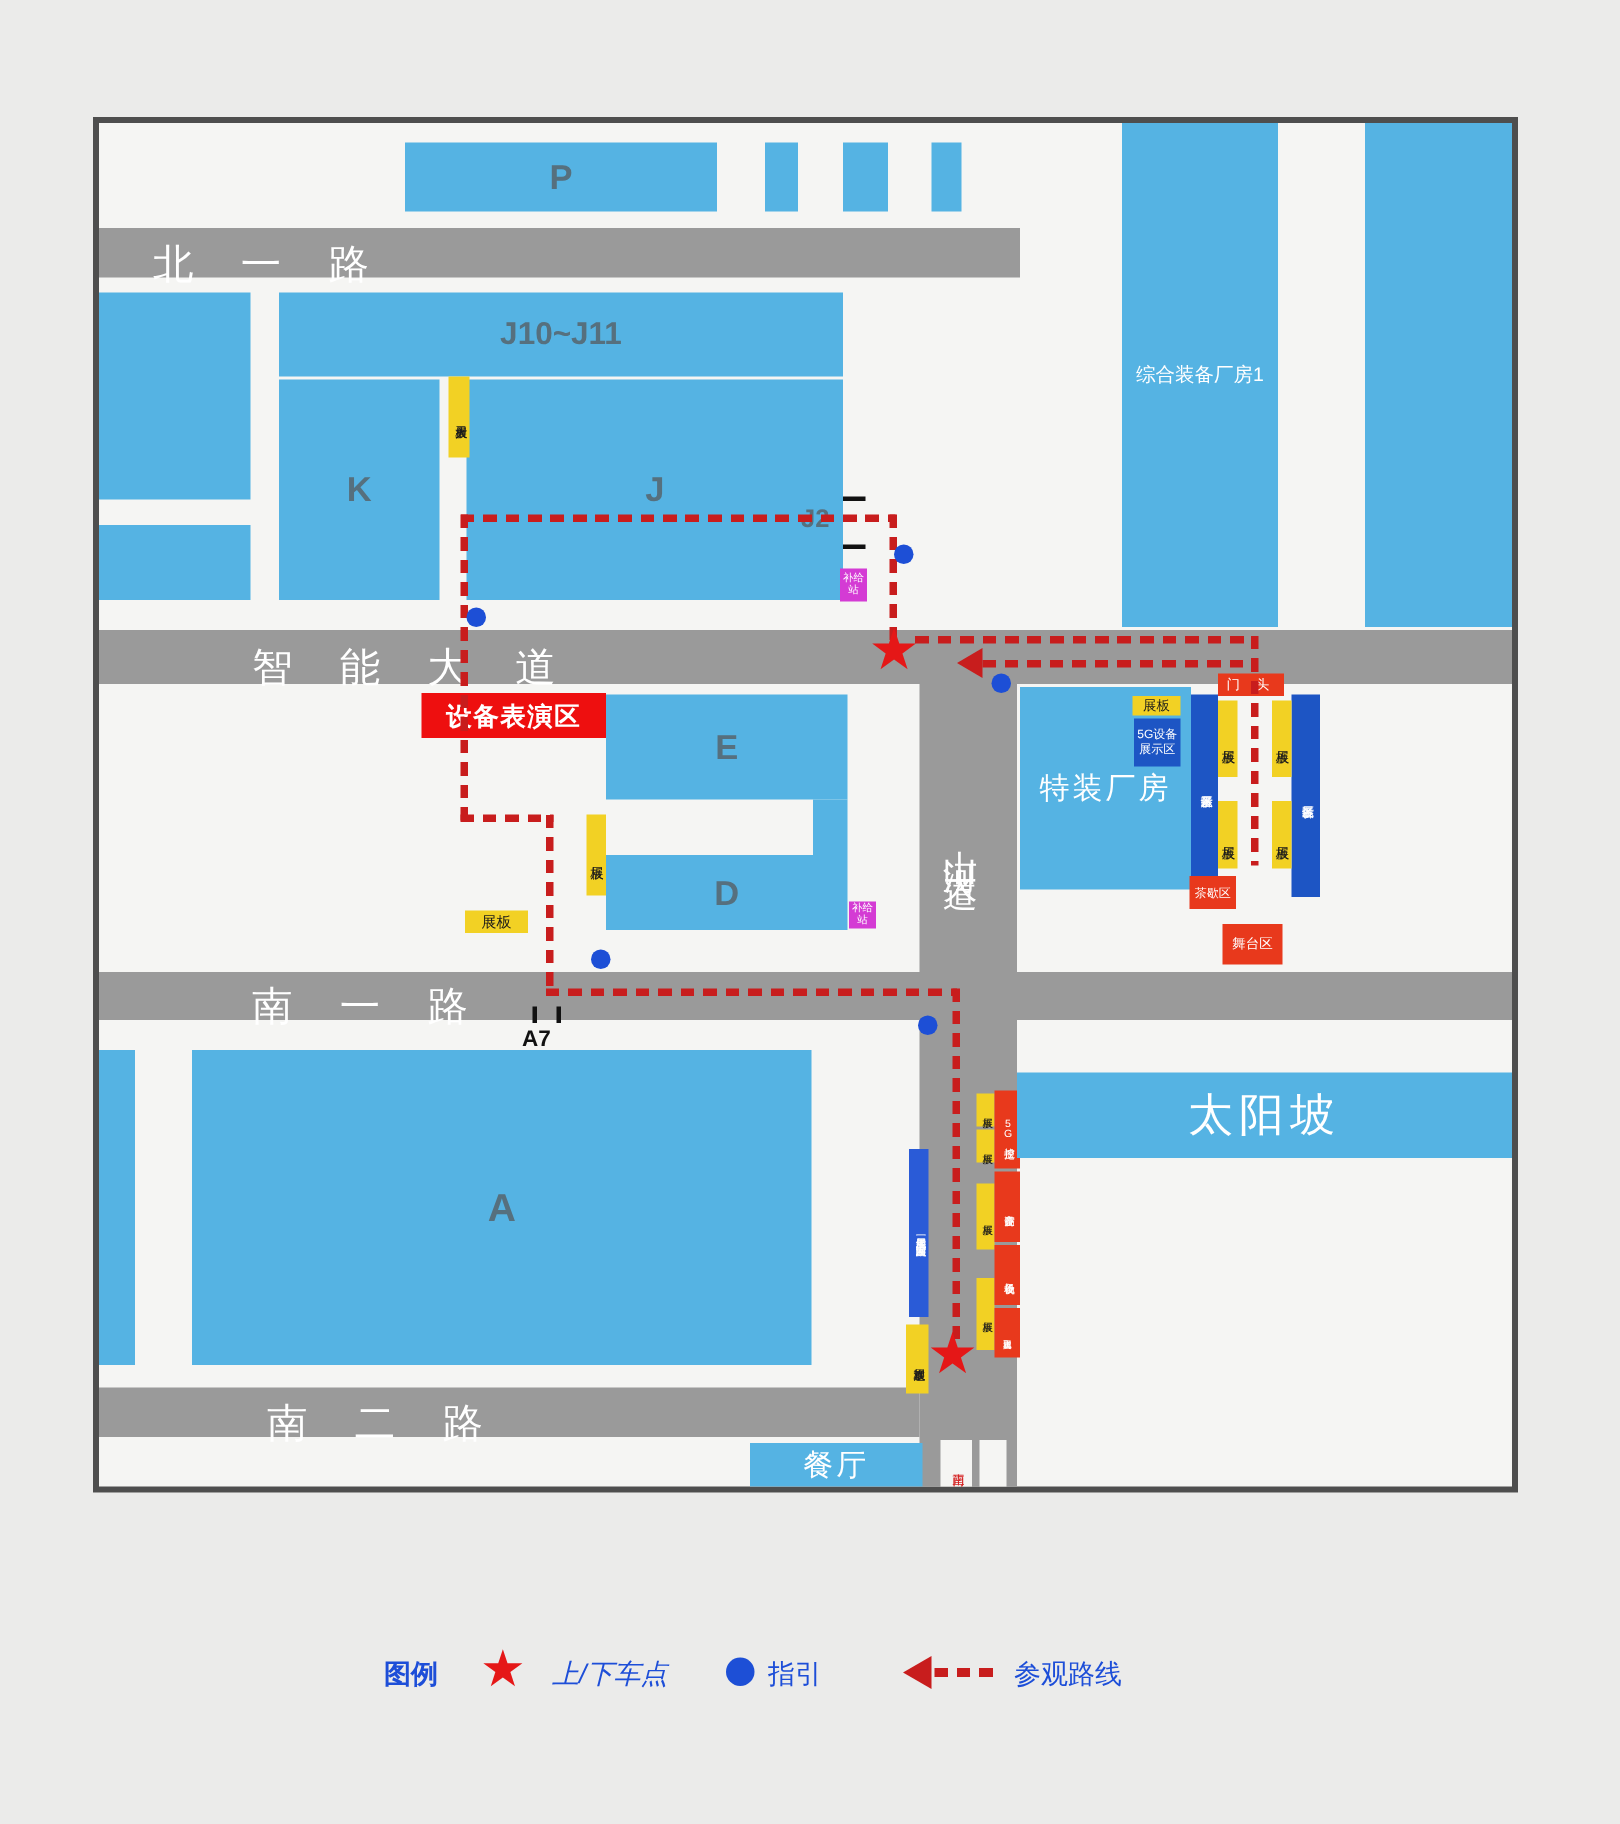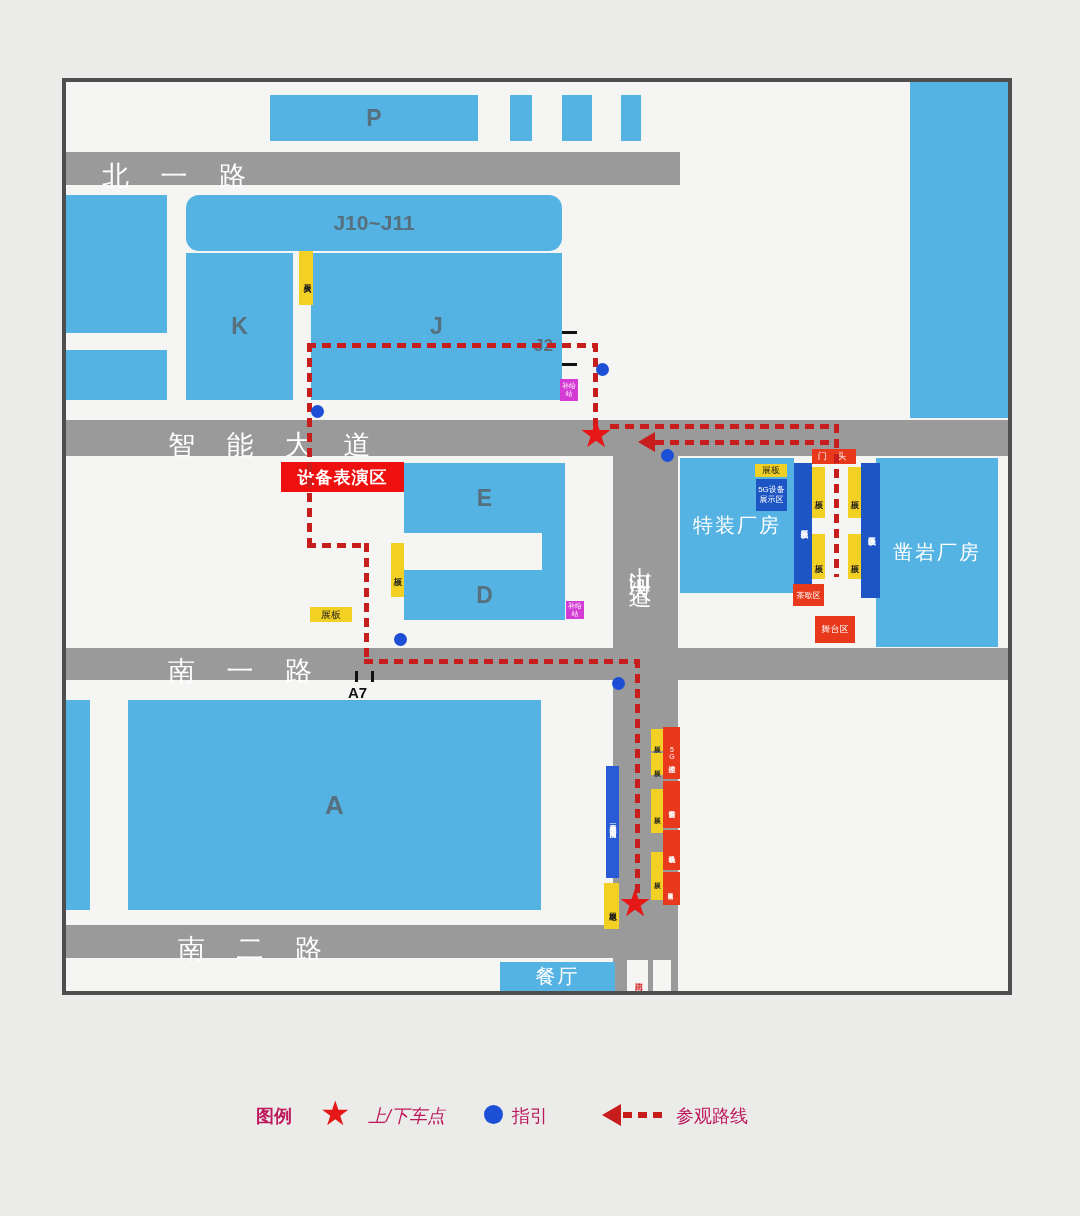--- a/index.html
+++ b/index.html
@@ -18,21 +18,21 @@
   .yellow{background:#f2d124;color:#1b1b1b;display:flex;align-items:center;justify-content:center;}
   .dblue{background:#1d55c4;color:#fff;display:flex;align-items:center;justify-content:center;}
   .redzone{background:#e8391c;color:#fff;display:flex;align-items:center;justify-content:center;}
   .magenta{background:#d43bd4;color:#fff;display:flex;align-items:center;justify-content:center;text-align:center;line-height:1.1;}
   .dash-h{height:5px;background:repeating-linear-gradient(to right,#c81d1d 0 9px,transparent 9px 15px);}
   .dash-v{width:5px;background:repeating-linear-gradient(to bottom,#c81d1d 0 9px,transparent 9px 15px);}
   .star{color:#e51717;font-size:38px;line-height:1;}
   .dot{width:13px;height:13px;border-radius:50%;background:#1d4fd6;}
   .tick{background:#111;}
   .arrow-left{width:0;height:0;border-top:10px solid transparent;border-bottom:10px solid transparent;border-right:17px solid #c81d1d;}
-  .legend-text{font-size:18px;color:#be185d;white-space:nowrap;}
+  .legend-text{font-size:18px;color:#1d4ed8;white-space:nowrap;}
 </style>
 </head>
 <body>
 
 <div class="page">
 
   <div class="abs map-frame"></div>
 
   <div class="abs road" style="left:66px;top:152px;width:614px;height:33px;"></div>
   <div class="abs road" style="left:66px;top:420px;width:942px;height:36px;"></div>
@@ -46,26 +46,29 @@
   <div class="abs road-label" style="left:168px;top:653px;">南 一 路</div>
   <div class="abs road-label" style="left:178px;top:931px;">南 二 路</div>
 
   <div class="abs bld" style="left:270px;top:95px;width:208px;height:46px;">
     <span class="bld-letter">P</span>
   </div>
   <div class="abs bld" style="left:510px;top:95px;width:22px;height:46px;"></div>
   <div class="abs bld" style="left:562px;top:95px;width:30px;height:46px;"></div>
   <div class="abs bld" style="left:621px;top:95px;width:20px;height:46px;"></div>
 
+  <div class="abs bld" style="left:748px;top:82px;width:104px;height:336px;">
+    <span class="bld-cn-xs">综合装备厂房1</span>
+  </div>
   <div class="abs bld" style="left:910px;top:82px;width:98px;height:336px;"></div>
 
   <div class="abs bld" style="left:66px;top:195px;width:101px;height:138px;"></div>
   <div class="abs bld" style="left:66px;top:350px;width:101px;height:50px;"></div>
 
-  <div class="abs bld" style="left:186px;top:195px;width:376px;height:56px;border-radius:13px;">
+  <div class="abs bld" style="left:186px;top:195px;width:376px;height:56px;">
     <span class="bld-letter" style="font-size:21px;">J10~J11</span>
   </div>
   <div class="abs bld" style="left:186px;top:253px;width:107px;height:147px;">
     <span class="bld-letter">K</span>
   </div>
   <div class="abs bld" style="left:311px;top:253px;width:251px;height:147px;">
     <span class="bld-letter">J</span>
   </div>
   <div class="abs bld-letter" style="left:534px;top:336px;font-size:17px;">J2</div>
   <div class="abs yellow vtext" style="left:299px;top:251px;width:14px;height:54px;font-size:8px;">习大大展板</div>
@@ -80,23 +83,20 @@
   <div class="abs bld" style="left:542px;top:533px;width:23px;height:37px;"></div>
   <div class="abs bld" style="left:404px;top:570px;width:161px;height:50px;">
     <span class="bld-letter">D</span>
   </div>
   <div class="abs yellow vtext" style="left:391px;top:543px;width:13px;height:54px;font-size:9px;">展板</div>
   <div class="abs yellow" style="left:310px;top:607px;width:42px;height:15px;font-size:10px;">展板</div>
   <div class="abs magenta" style="left:566px;top:601px;width:18px;height:18px;font-size:7px;">补给站</div>
 
   <div class="abs bld" style="left:680px;top:458px;width:114px;height:135px;">
     <span class="bld-cn-sm">特装厂房</span>
-  </div>
-  <div class="abs bld" style="left:876px;top:458px;width:122px;height:189px;">
-    <span class="bld-cn-sm">凿岩厂房</span>
   </div>
   <div class="abs redzone" style="left:812px;top:449px;width:44px;height:15px;font-size:9px;letter-spacing:4px;text-align:right;">门 头</div>
   <div class="abs yellow" style="left:755px;top:464px;width:32px;height:13px;font-size:9px;">展板</div>
   <div class="abs dblue" style="left:756px;top:479px;width:31px;height:32px;font-size:8px;text-align:center;line-height:1.2;">5G设备展示区</div>
   <div class="abs dblue vtext" style="left:794px;top:463px;width:18px;height:121px;font-size:8px;">设备展示区</div>
   <div class="abs dblue vtext" style="left:861px;top:463px;width:19px;height:135px;font-size:8px;">设备展示区</div>
   <div class="abs yellow vtext" style="left:812px;top:467px;width:13px;height:51px;font-size:9px;">展板</div>
   <div class="abs yellow vtext" style="left:812px;top:534px;width:13px;height:45px;font-size:9px;">展板</div>
   <div class="abs yellow vtext" style="left:848px;top:467px;width:13px;height:51px;font-size:9px;">展板</div>
   <div class="abs yellow vtext" style="left:848px;top:534px;width:13px;height:45px;font-size:9px;">展板</div>
@@ -119,20 +119,23 @@
 
   <div class="abs yellow vtext" style="left:651px;top:729px;width:12px;height:22px;font-size:7px;">展板</div>
   <div class="abs yellow vtext" style="left:651px;top:753px;width:12px;height:22px;font-size:7px;">展板</div>
   <div class="abs yellow vtext" style="left:651px;top:789px;width:12px;height:44px;font-size:7px;">展板</div>
   <div class="abs yellow vtext" style="left:651px;top:852px;width:12px;height:48px;font-size:7px;">展板</div>
   <div class="abs redzone vtext" style="left:663px;top:727px;width:17px;height:52px;font-size:7px;">5G遥控挖</div>
   <div class="abs redzone vtext" style="left:663px;top:781px;width:17px;height:47px;font-size:7px;">高空设备</div>
   <div class="abs redzone vtext" style="left:663px;top:830px;width:17px;height:40px;font-size:7px;">机场设备</div>
   <div class="abs redzone vtext" style="left:663px;top:872px;width:17px;height:33px;font-size:5.5px;">固定翼飞机</div>
 
+  <div class="abs bld" style="left:678px;top:715px;width:330px;height:57px;">
+    <span class="bld-cn">太阳坡</span>
+  </div>
 
   <div class="abs bld" style="left:500px;top:962px;width:115px;height:29px;">
     <span class="bld-cn-sm">餐厅</span>
   </div>
   <div class="abs vtext" style="left:627px;top:960px;width:21px;height:31px;background:#f5f5f3;color:#d42222;font-size:8px;">正南门</div>
   <div class="abs" style="left:653px;top:960px;width:18px;height:31px;background:#f5f5f3;"></div>
 
   <div class="abs dash-h" style="left:307px;top:343px;width:290px;"></div>
   <div class="abs dash-v" style="left:593px;top:343px;height:94px;"></div>
   <div class="abs dash-v" style="left:307px;top:343px;height:204px;"></div>

